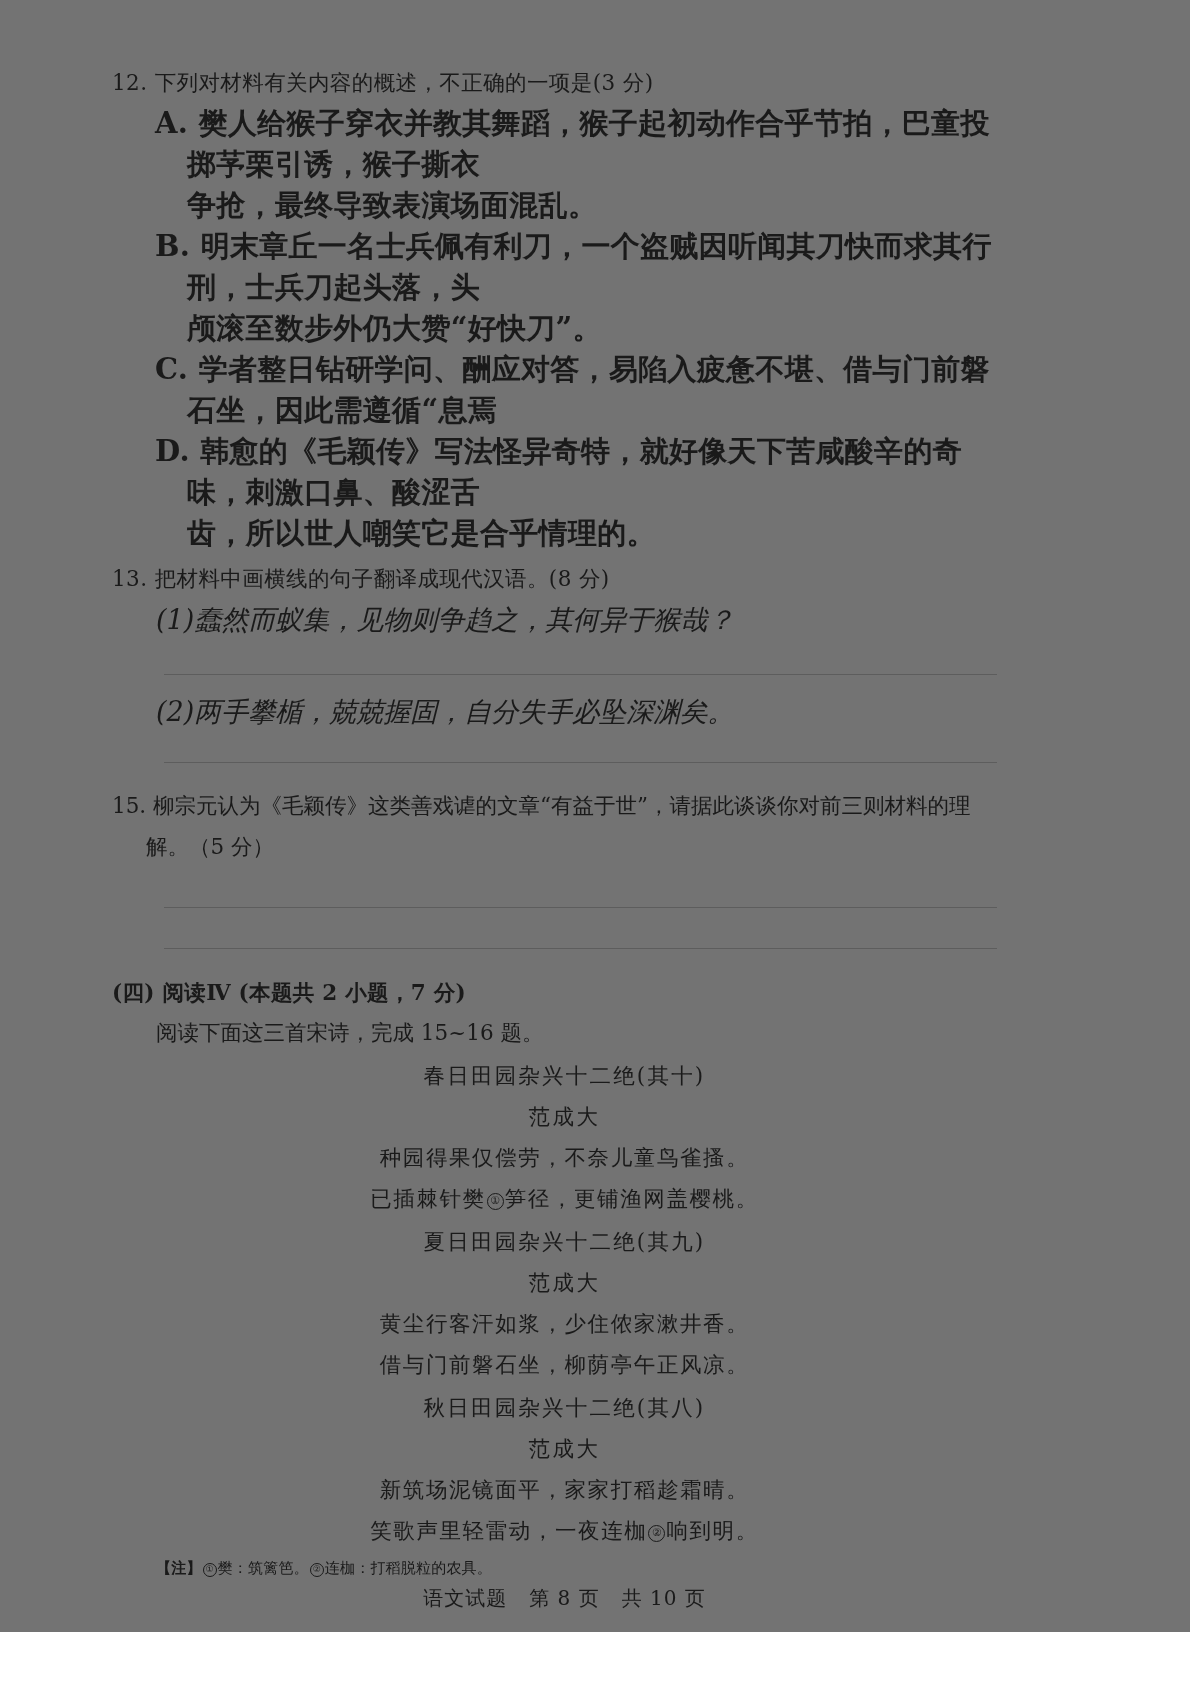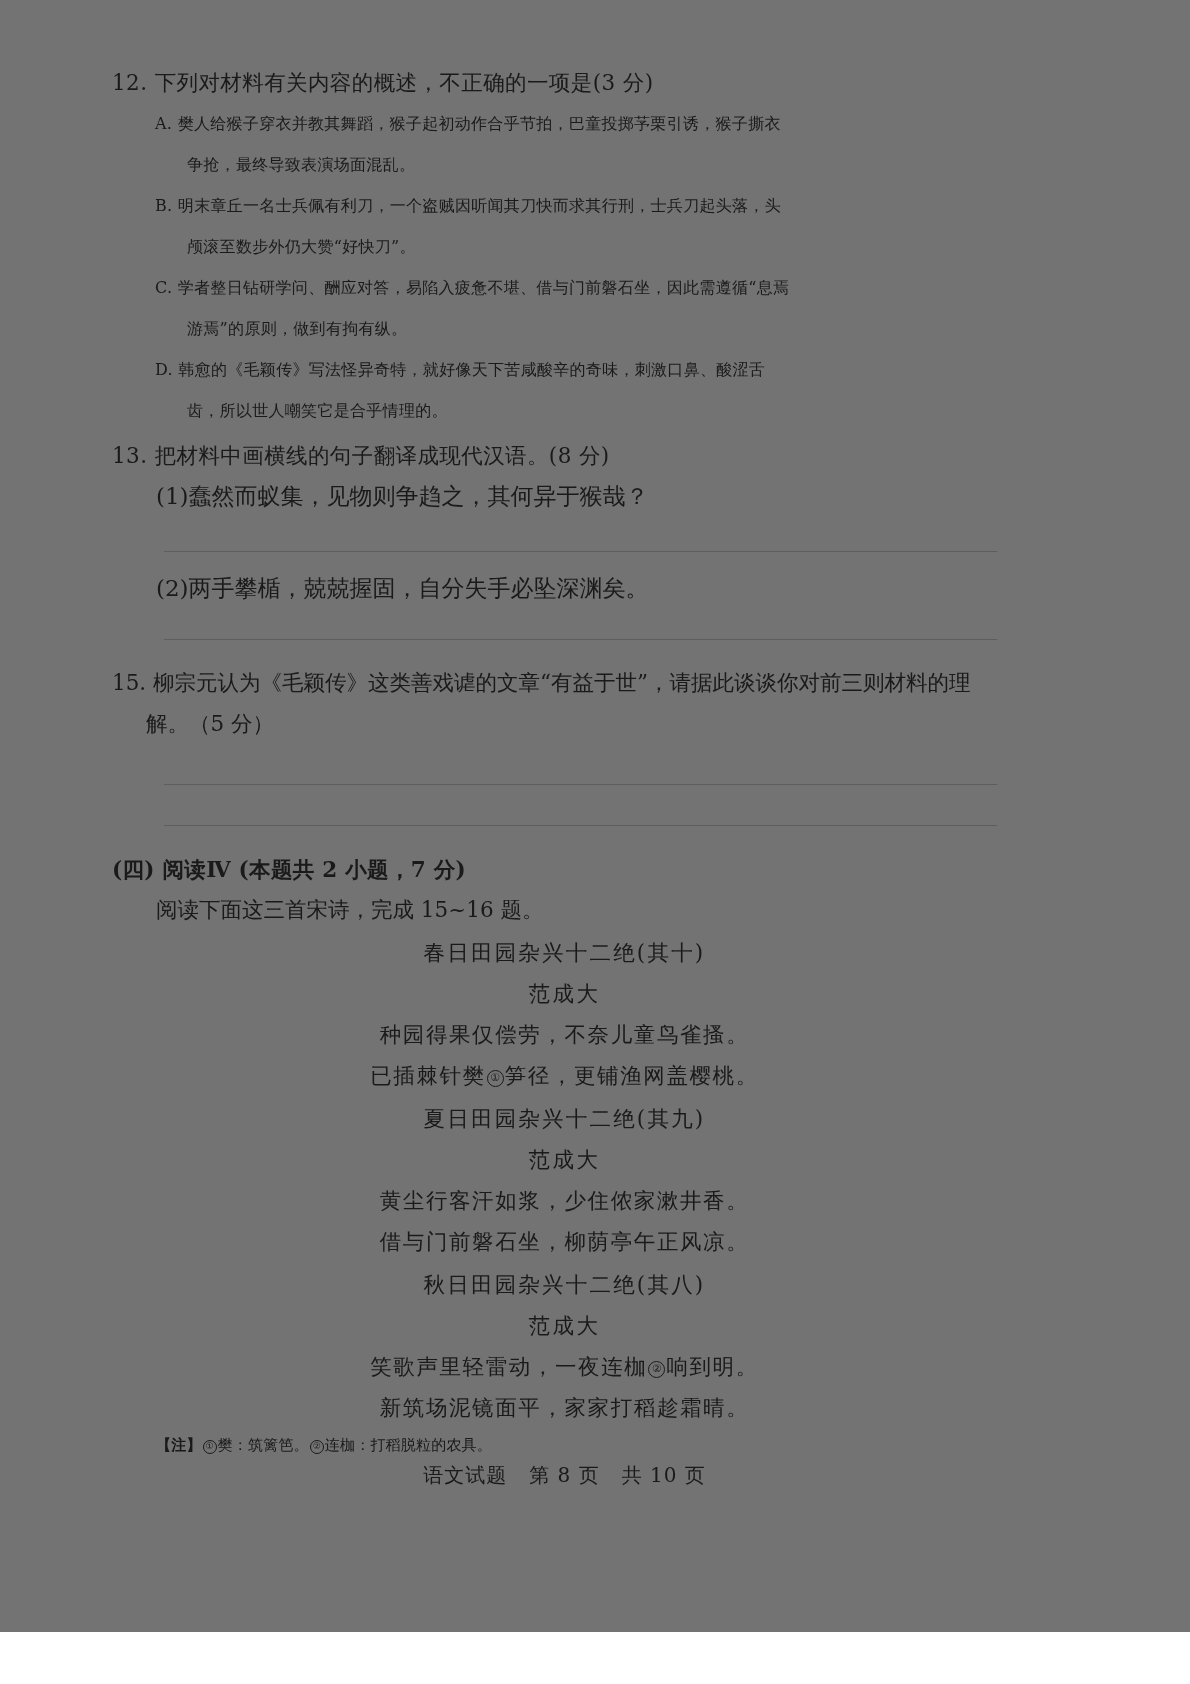--- a/index.html
+++ b/index.html
@@ -38,29 +38,31 @@
     white-space: pre-wrap;
   }
   
   .hang-num {
     padding-left: 34px;
     text-indent: -34px;
   }
   .opt {
     padding-left: 75px;
     text-indent: -32px;
-    font-size: 16px;
+    font-size: 29px;
     line-height: 41px;
     letter-spacing: 0.3px;
+    font-weight: bold;
   }
   .sub-item {
     padding-left: 44px;
     text-indent: 0;
-    font-size: 23px;
-    line-height: 41px;
+    font-size: 27px;
+    line-height: 41px;
+    font-style: italic;
   }
   .q14 {
     padding-left: 34px;
     text-indent: -34px;
     font-size: 21.5px;
     line-height: 41px;
   }
 
   
   .answer-rule {
@@ -164,21 +166,20 @@
     <div class="q-block">
       <div class="q-line hang-num"><span>12.</span> <span>下列对材料有关内容的概述，不正确的一项是(3 分)</span></div>
 
       <div class="opt"><span>A.</span> <span>樊人给猴子穿衣并教其舞蹈，猴子起初动作合乎节拍，巴童投掷芧栗引诱，猴子撕衣</span></div>
       <div class="opt" style="text-indent:0"><span>争抢，最终导致表演场面混乱。</span></div>
 
       <div class="opt"><span>B.</span> <span>明末章丘一名士兵佩有利刀，一个盗贼因听闻其刀快而求其行刑，士兵刀起头落，头</span></div>
       <div class="opt" style="text-indent:0"><span>颅滚至数步外仍大赞“好快刀”。</span></div>
 
       <div class="opt"><span>C.</span> <span>学者整日钻研学问、酬应对答，易陷入疲惫不堪、借与门前磐石坐，因此需遵循“息焉</span></div>
-      <div class="opt" style="text-indent:0"><span>游焉”的原则，做到有拘有纵。</span></div>
 
       <div class="opt"><span>D.</span> <span>韩愈的《毛颖传》写法怪异奇特，就好像天下苦咸酸辛的奇味，刺激口鼻、酸涩舌</span></div>
       <div class="opt" style="text-indent:0"><span>齿，所以世人嘲笑它是合乎情理的。</span></div>
     </div>
 
     <div class="q-block">
       <div class="q-line hang-num"><span>13.</span> <span>把材料中画横线的句子翻译成现代汉语。(8 分)</span></div>
 
       <div class="sub-item">(1)蠢然而蚁集，见物则争趋之，其何异于猴哉？</div>
       <div class="rule-gap-a"></div>
@@ -214,22 +215,22 @@
     <div class="poem">
       <div class="poem-title">夏日田园杂兴十二绝(其九)</div>
       <div class="poem-author">范成大</div>
       <div class="poem-line">黄尘行客汗如浆，少住侬家漱井香。</div>
       <div class="poem-line">借与门前磐石坐，柳荫亭午正风凉。</div>
     </div>
 
     <div class="poem">
       <div class="poem-title">秋日田园杂兴十二绝(其八)</div>
       <div class="poem-author">范成大</div>
+      <div class="poem-line">新筑场泥镜面平，家家打稻趁霜晴。</div>
       <div class="poem-line"><span>笑歌声里轻雷动，一夜连枷</span><span class="sup-mark">②</span><span>响到明。</span></div>
-      <div class="poem-line">新筑场泥镜面平，家家打稻趁霜晴。</div>
     </div>
 
     <div class="footnote">
       <span class="fn-label">【注】</span><span class="fn-circ">①</span><span>樊：筑篱笆。</span><span class="fn-circ">②</span><span>连枷：打稻脱粒的农具。</span>
     </div>
 
     <div class="page-footer">
       <span>语文试题</span><span class="footer-gap"></span><span>第 8 页</span><span class="footer-gap"></span><span>共 10 页</span>
     </div>
 

